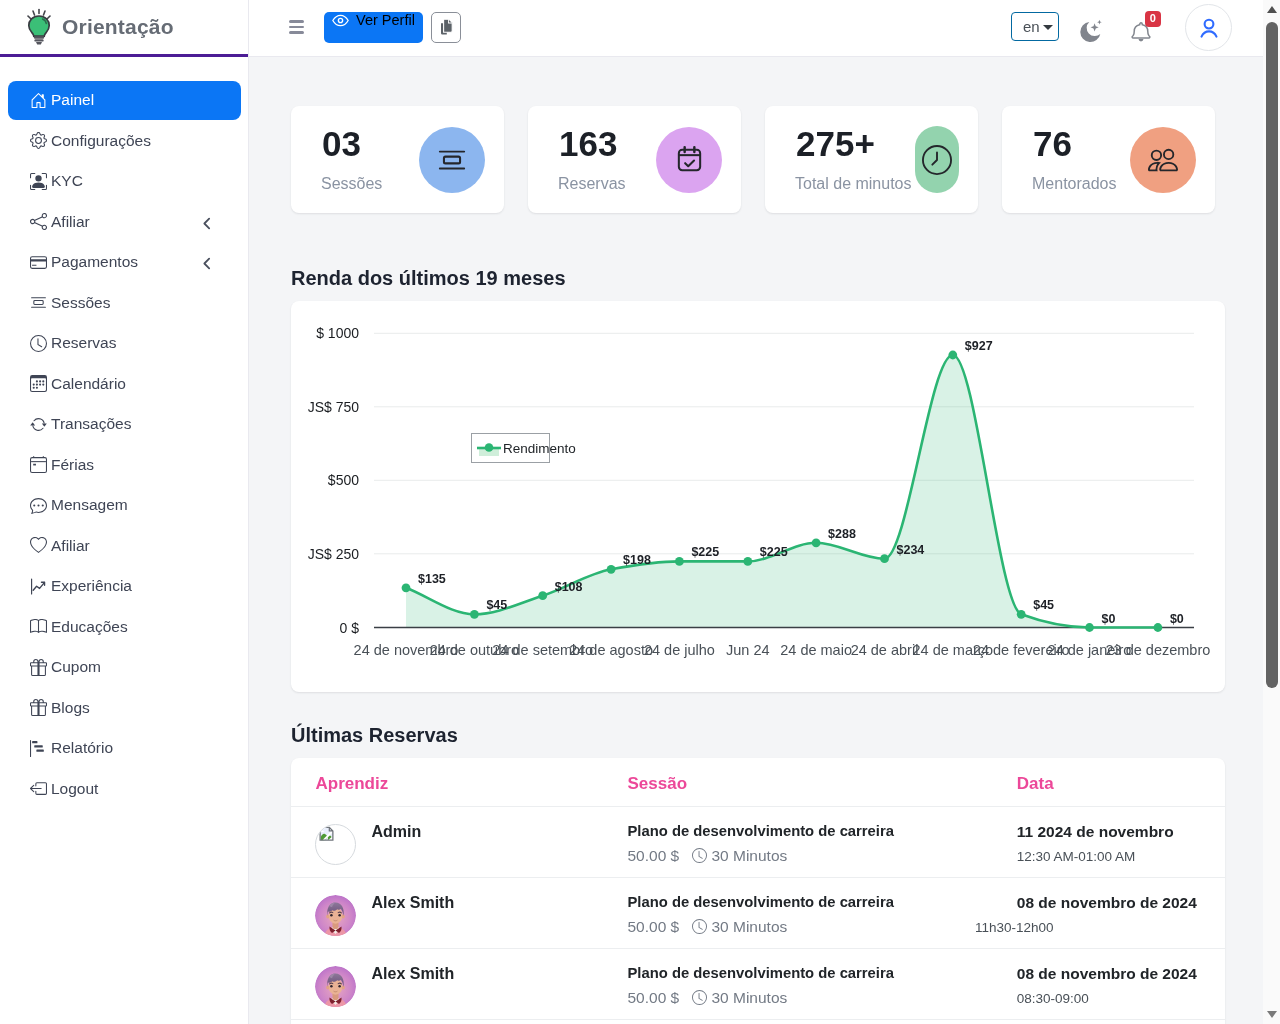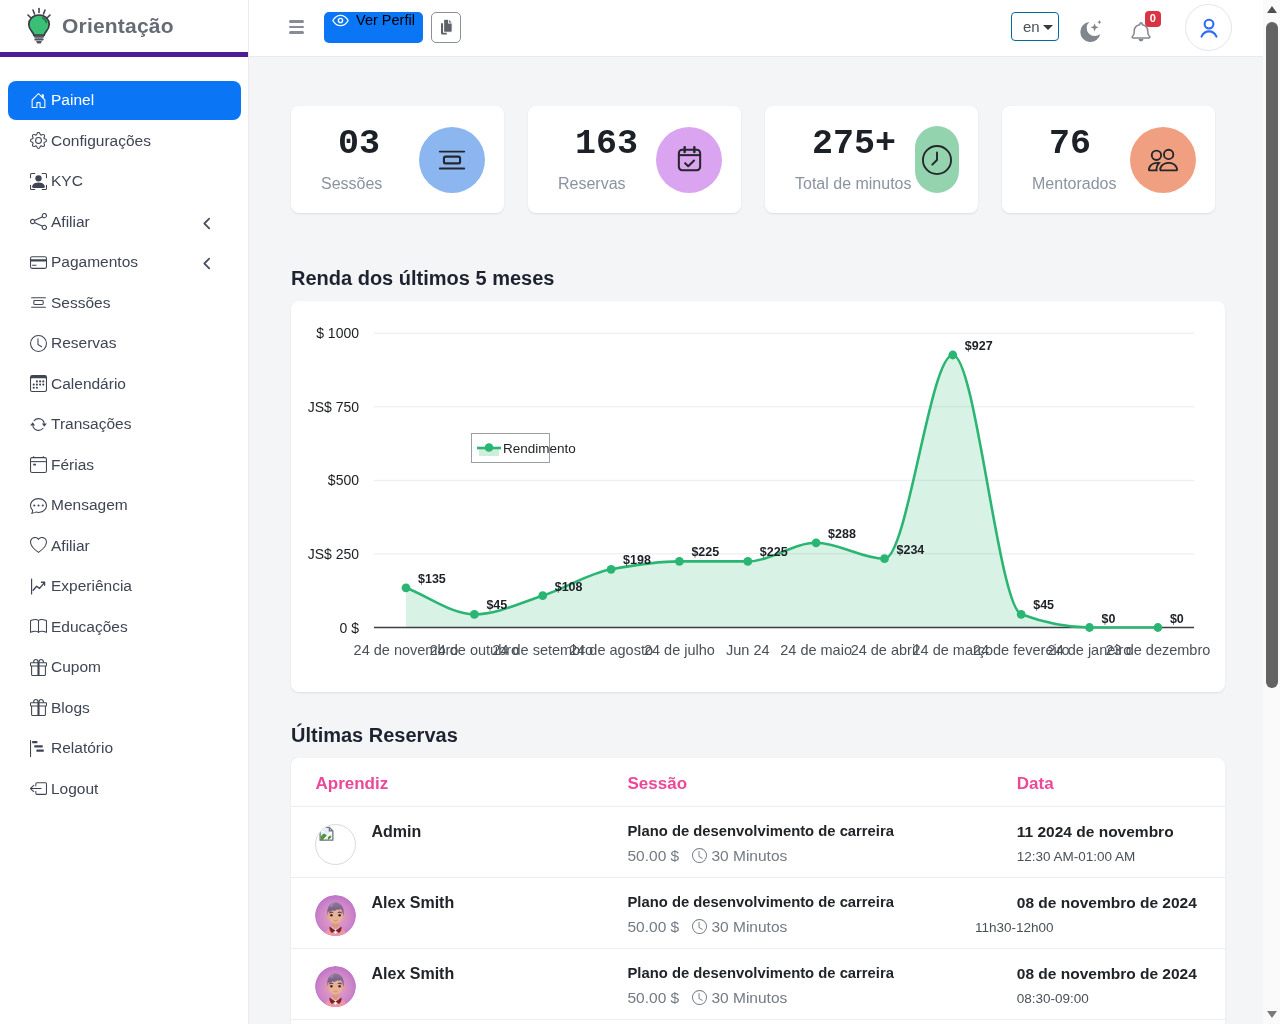--- a/index.html
+++ b/index.html
@@ -1,20 +1,20 @@
 <!DOCTYPE html>
 <html><head>
 <meta charset="utf-8">
 <style>
 *{margin:0;padding:0;box-sizing:border-box;}
 html,body{width:1280px;height:1024px;overflow:hidden;}
 body{font-family:"Liberation Sans",sans-serif;background:#f4f5f7;position:relative;color:#212529;}
 
 #sidebar{position:absolute;left:0;top:0;width:249px;height:1024px;background:#fff;border-right:1px solid #e9e9ef;}
-#logo{height:57px;border-bottom:5px solid #4c1d95;display:flex;align-items:center;padding-left:20px;}
+#logo{height:57px;border-bottom:3px solid #4c1d95;display:flex;align-items:center;padding-left:20px;}
 #logo .brand{font-size:21px;font-weight:bold;color:#666c75;margin-left:6px;letter-spacing:.2px;}
 #menu{position:absolute;top:81px;left:0;width:249px;}
 .mi{position:relative;height:38.5px;margin:0 8px 2px 8px;display:flex;align-items:center;border-radius:8px;color:#3f4555;font-size:15.5px;}
 .mi svg{position:absolute;left:22px;width:17px;height:17px;}
 .mi .lbl{position:absolute;left:43px;}
 .mi.active{background:#0b76f5;color:#fff;}
 .mi .chev{position:absolute;left:190px;top:12px;}
 
 #navbar{position:absolute;left:249px;top:0;width:1014px;height:57px;background:#fff;border-bottom:1px solid #e9e9ef;}
 #hamb{position:absolute;left:40px;top:20px;width:15px;}
@@ -26,21 +26,21 @@
 #selLang .txt{position:absolute;left:11px;top:5px;}
 #selLang .car{position:absolute;left:31px;top:12px;width:0;height:0;border-left:5px solid transparent;border-right:5px solid transparent;border-top:5px solid #343a40;}
 #moon{position:absolute;left:829px;top:19px;}
 #bell{position:absolute;left:882px;top:21px;}
 #badge0{position:absolute;left:896px;top:11px;width:15.5px;height:15.5px;background:#d93444;border-radius:4px;color:#fff;font-size:11px;font-weight:bold;text-align:center;line-height:15.5px;}
 #avatarBtn{position:absolute;left:936px;top:4px;width:47px;height:47px;border-radius:50%;background:#fff;border:1px solid #e2e5e9;display:flex;align-items:center;justify-content:center;}
 
 #content{position:absolute;left:249px;top:57px;width:1014px;height:967px;background:#f4f5f7;}
 .card{position:absolute;background:#fff;border-radius:8px;box-shadow:0 1px 2px rgba(56,65,74,.12);}
 .stat{width:213px;height:107px;top:49px;}
-.stat .num{position:absolute;left:47px;top:18px;font-size:35px;font-weight:bold;color:#1c2027;font-family:Liberation Mono, monospace;}
+.stat .num{position:absolute;left:31px;top:18px;font-size:35px;font-weight:bold;color:#1c2027;}
 .stat .lab{position:absolute;left:30px;top:69px;font-size:16px;color:#8a93a2;}
 .stat .ic{position:absolute;display:flex;align-items:center;justify-content:center;}
 .sect{position:absolute;left:42px;font-size:20px;font-weight:bold;color:#1d2330;}
 
 #tbl{left:42px;top:701px;width:934px;height:285px;overflow:hidden;}
 .th{position:absolute;font-size:17px;font-weight:bold;color:#ec4899;top:16px;}
 .rowline{position:absolute;left:0;width:934px;border-top:1px solid #eceef0;}
 .nm{position:absolute;font-size:16px;font-weight:bold;color:#212529;}
 .st1{position:absolute;font-size:14.8px;font-weight:bold;color:#212529;}
 .st2{position:absolute;font-size:15.5px;color:#737a85;}
@@ -288,21 +288,21 @@
   <div class="card stat" style="left:753px;">
     <div class="num">76</div>
       <div class="lab">Mentorados</div>
     <div class="ic" style="left:128px;top:20.5px;width:66px;height:66px;border-radius:50%;background:#f0a081;">
       <svg width="30" height="30" viewBox="0 0 16 16" fill="#24262b">
           <path d="M15 14s1 0 1-1-1-4-5-4-5 3-5 4 1 1 1 1h8zm-7.978-1A.261.261 0 0 1 7 12.996c.001-.264.167-1.03.76-1.72C8.312 10.629 9.282 10 11 10c1.717 0 2.687.63 3.24 1.276.593.69.758 1.457.76 1.72l-.008.002a.274.274 0 0 1-.014.002H7.022zM11 7a2 2 0 1 0 0-4 2 2 0 0 0 0 4zm3-2a3 3 0 1 1-6 0 3 3 0 0 1 6 0zM6.936 9.28a5.88 5.88 0 0 0-1.23-.247A7.35 7.35 0 0 0 5 9c-4 0-5 3-5 4 0 .667.333 1 1 1h4.216A2.238 2.238 0 0 1 5 13c0-1.01.377-2.042 1.09-2.904.243-.294.526-.569.846-.816zM4.92 10A5.493 5.493 0 0 0 4 13H1c0-.26.164-1.03.76-1.724.545-.636 1.492-1.256 3.16-1.275zM1.5 5.5a3 3 0 1 1 6 0 3 3 0 0 1-6 0zm3-2a2 2 0 1 0 0 4 2 2 0 0 0 0-4z"></path>
         </svg>
     </div>
   </div>
 
-  <div class="sect" style="top:210px;">Renda dos últimos 5 meses</div>
+  <div class="sect" style="top:210px;">Renda dos últimos 19 meses</div>
   <div class="card" id="chartcard" style="left:42px;top:244px;width:934px;height:391px;">
     <svg id="chartsvg" width="934" height="391" viewBox="0 0 934 391">
       <g stroke="#e9ebec" stroke-width="1">
         <line x1="83" y1="32.3" x2="903" y2="32.3"></line>
         <line x1="83" y1="105.8" x2="903" y2="105.8"></line>
         <line x1="83" y1="179.3" x2="903" y2="179.3"></line>
         <line x1="83" y1="252.8" x2="903" y2="252.8"></line>
       </g>
       <path d="M115.0 286.8 C137.8 295.6 160.6 313.3 183.4 313.3 C206.1 313.3 228.9 302.0 251.7 294.7 C274.5 287.5 297.3 272.4 320.1 268.3 C342.8 264.2 365.6 260.4 388.4 260.4 C411.2 260.4 434.0 260.4 456.8 260.4 C479.6 260.4 502.3 241.8 525.1 241.8 C547.9 241.8 570.7 257.7 593.5 257.7 C616.3 257.7 639.1 54.0 661.8 54.0 C684.6 54.0 707.4 304.9 730.2 313.3 C753.0 321.7 775.8 326.5 798.5 326.5 C821.3 326.5 844.1 326.5 866.9 326.5 L866.9 326.5 L115.0 326.5 Z" fill="rgba(43,181,115,0.18)"></path>
       <line x1="83" y1="326.5" x2="903" y2="326.5" stroke="#3a3f45" stroke-width="1.5"></line>

